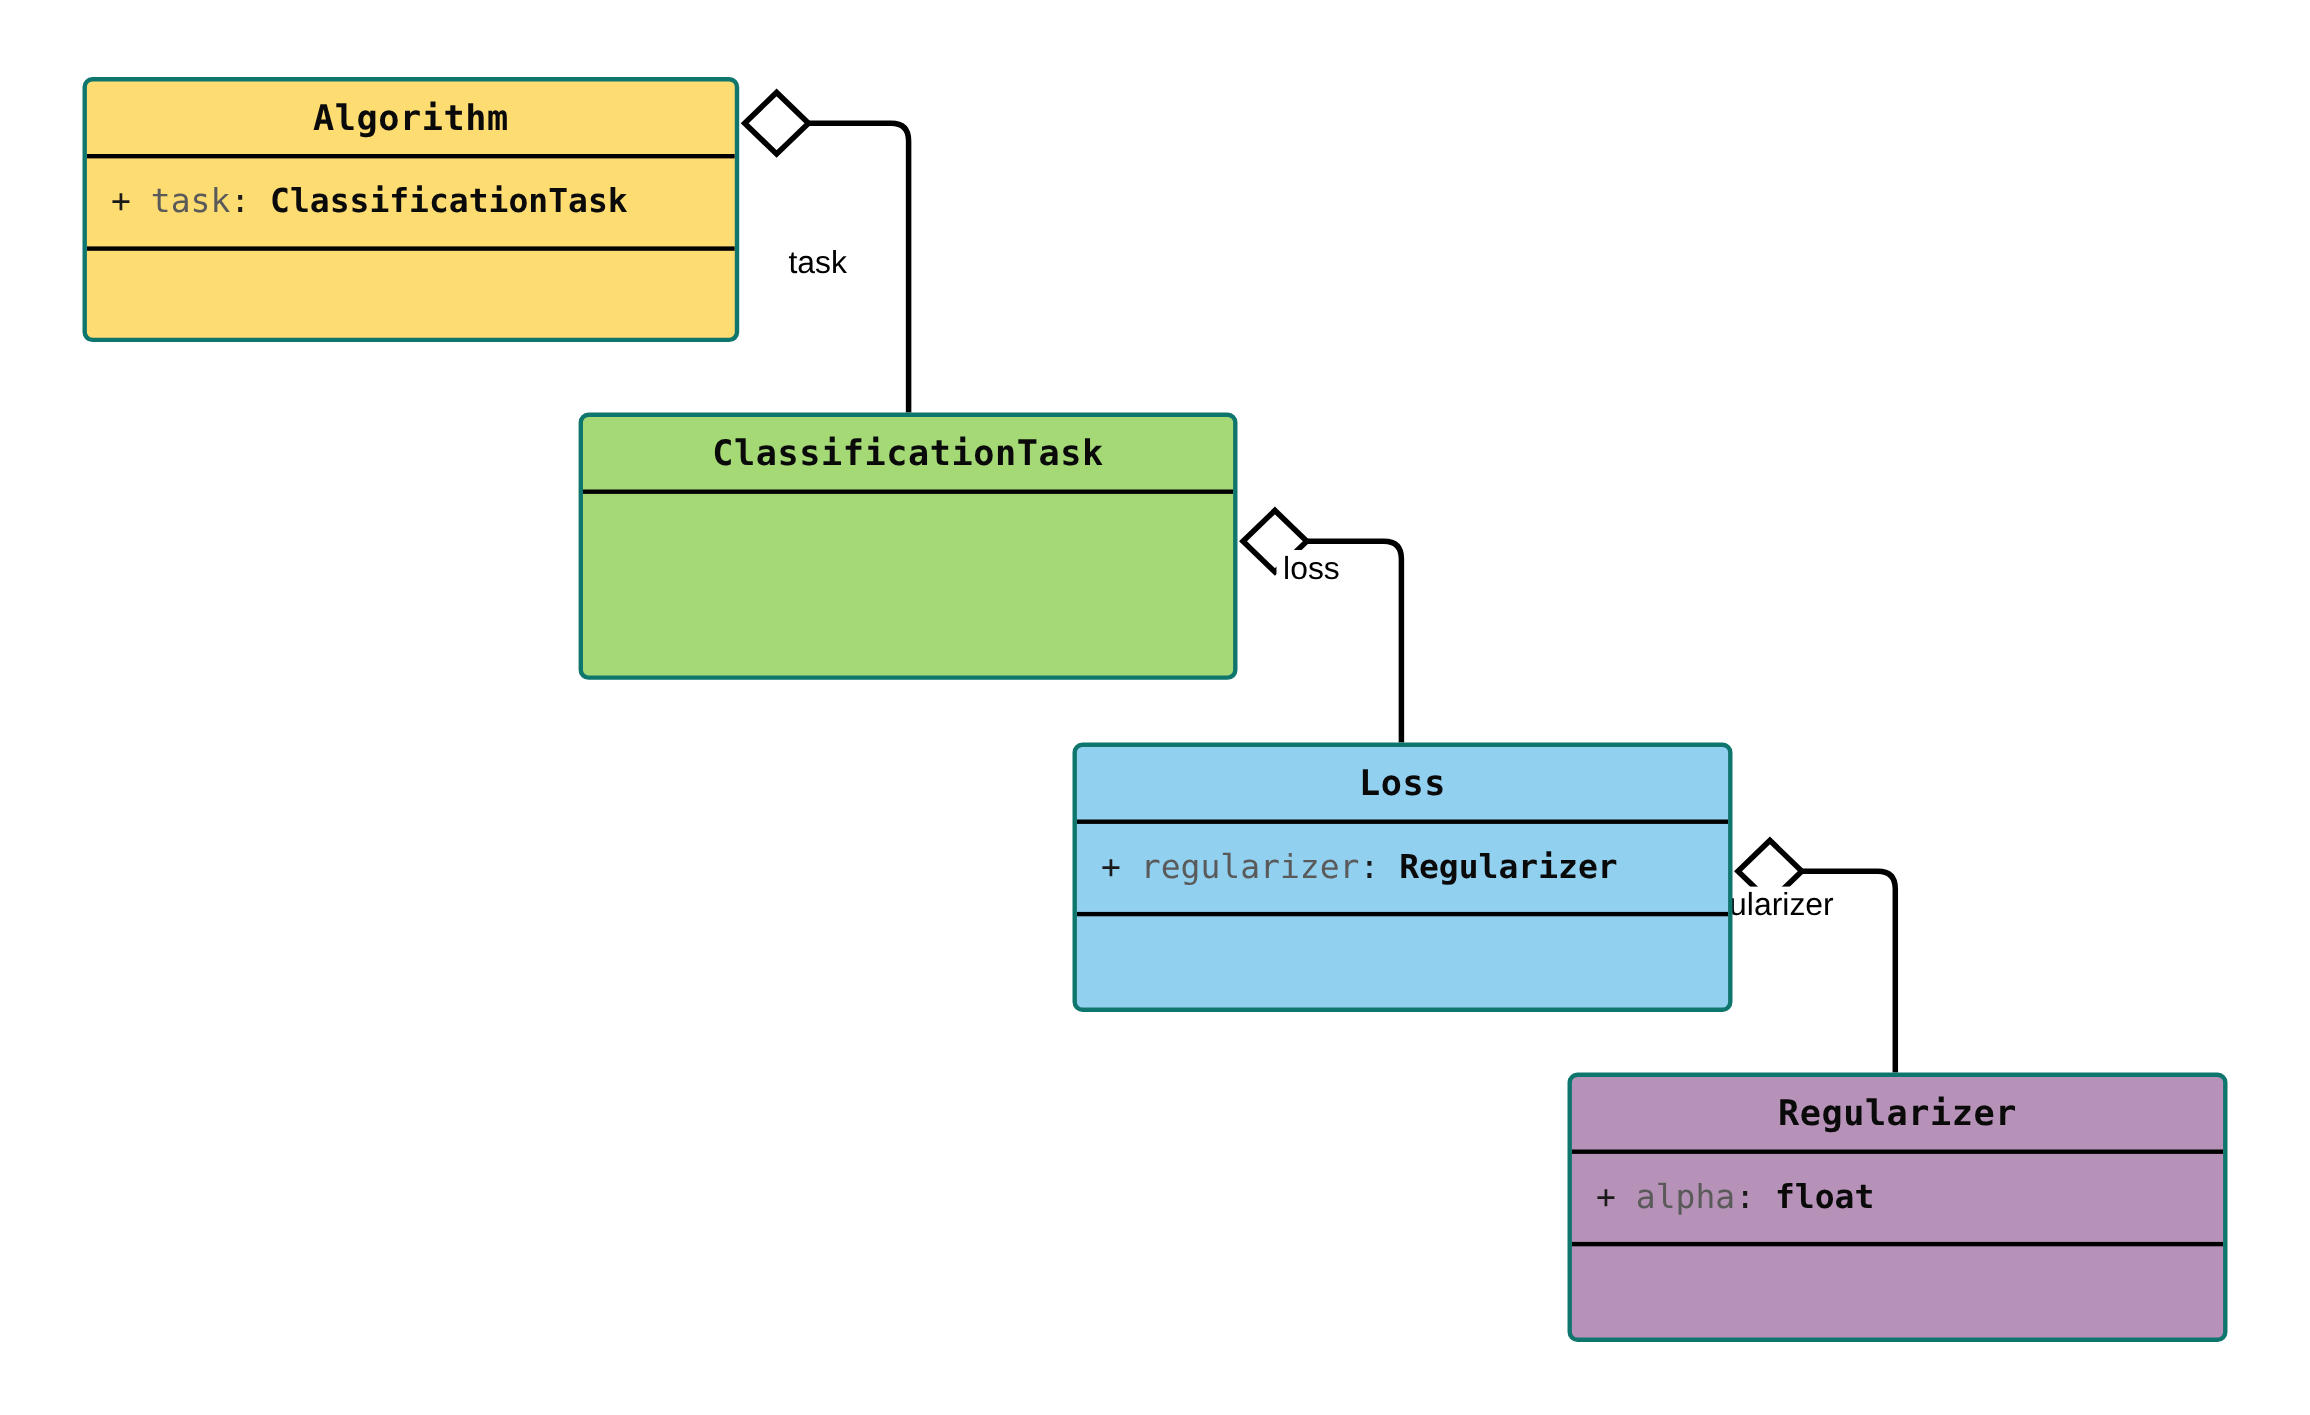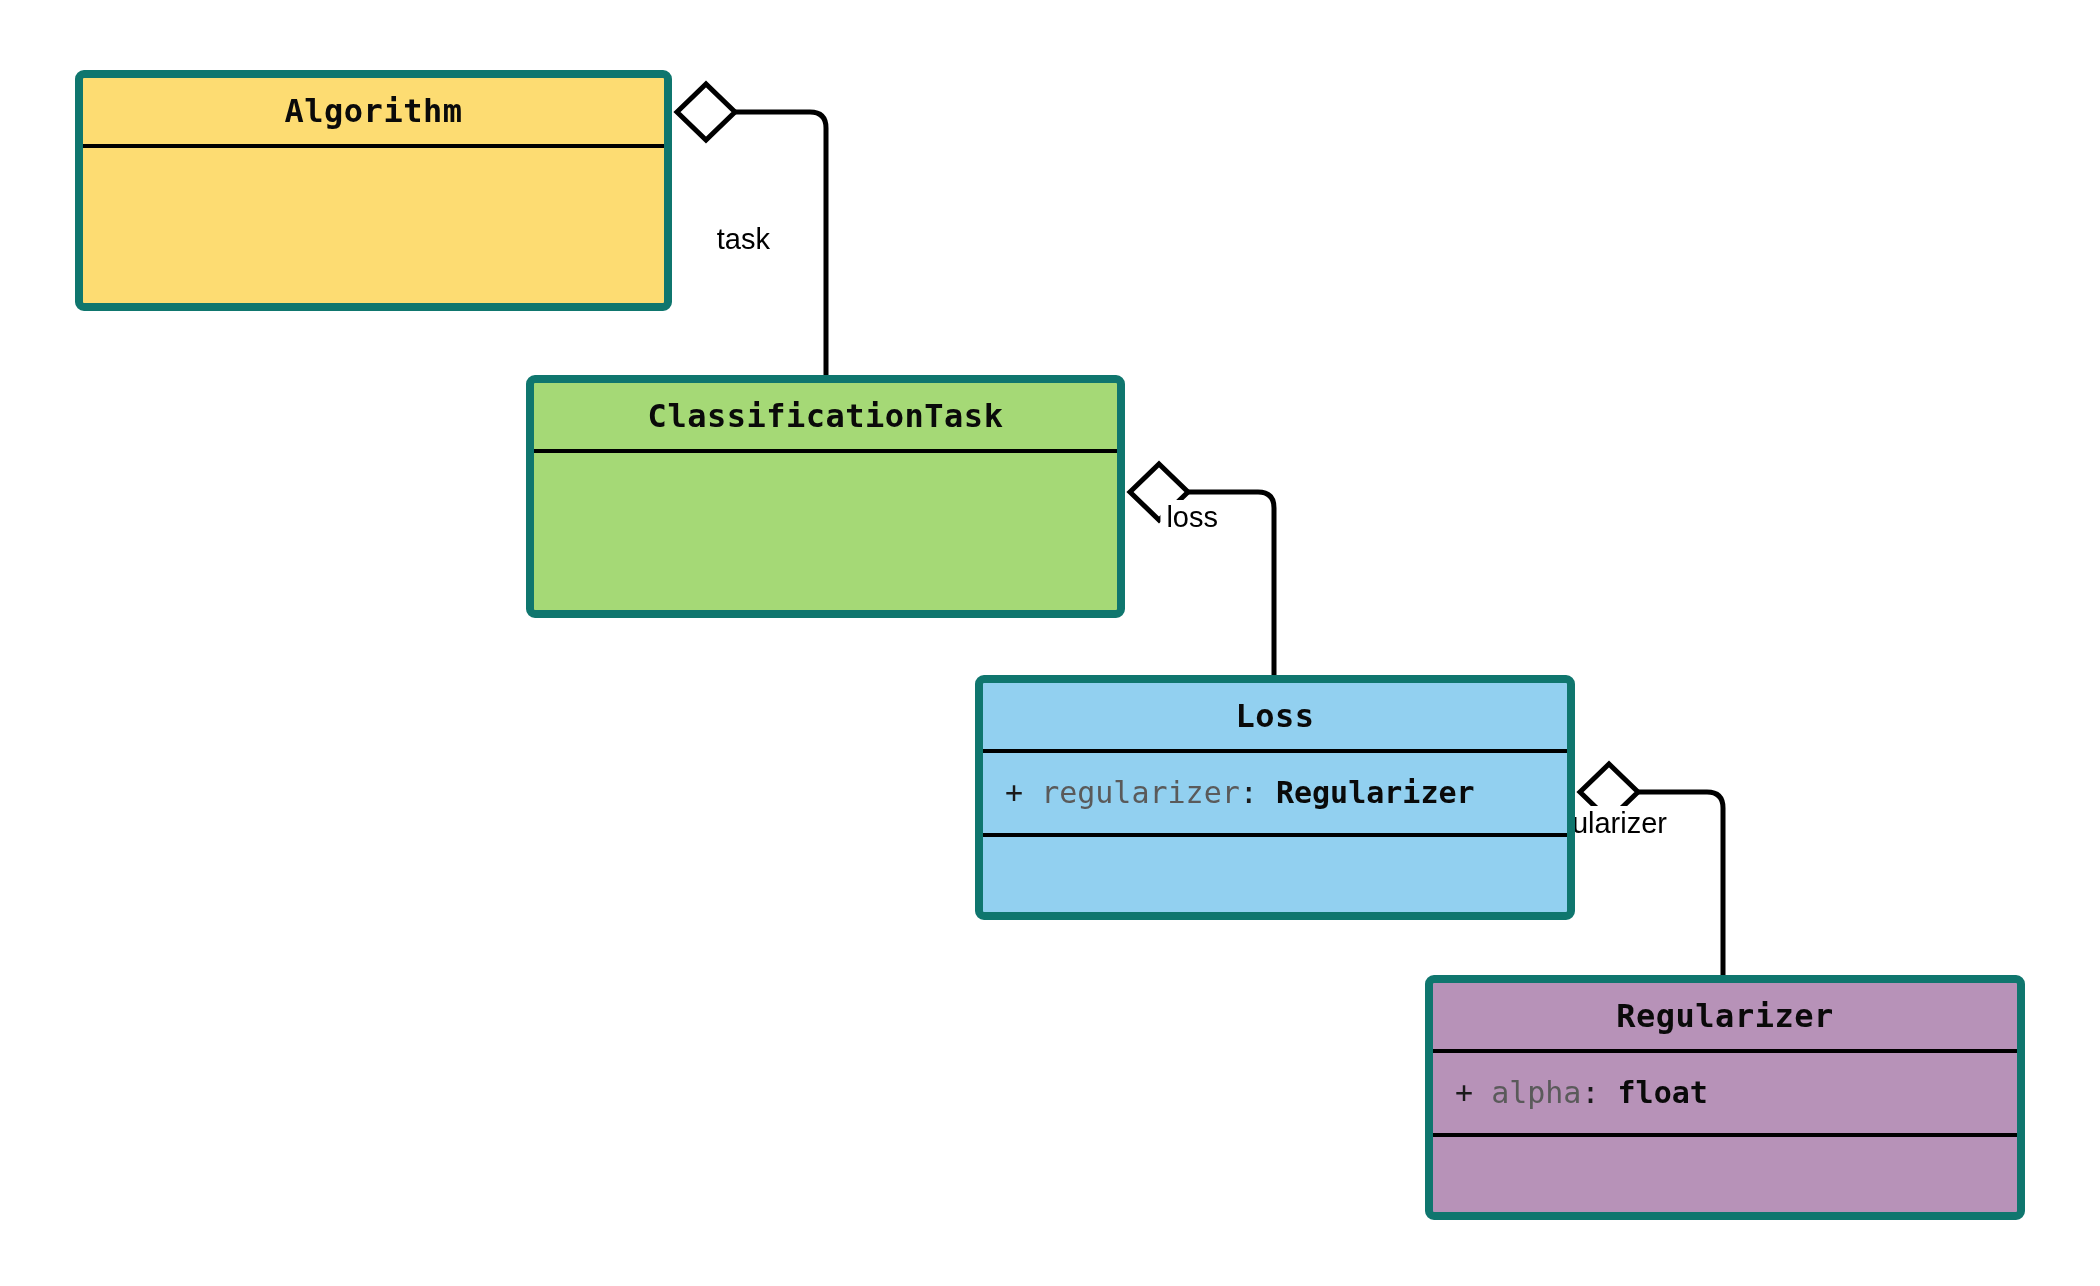--- a/index.html
+++ b/index.html
@@ -22,21 +22,21 @@
     position: absolute;
     left: 0; top: 0;
     width: 2100px;
     height: 1286px;
   }
 
   
   .uml-class {
     position: absolute;
     box-sizing: border-box;
-    border: 8px solid #0f766e;
+    border: 4px solid #0f766e;
     border-radius: 9px;
     overflow: hidden;
     display: flex;
     flex-direction: column;
   }
   .uml-title {
     box-sizing: border-box;
     height: 70px;
     display: flex;
     align-items: center;
@@ -120,20 +120,23 @@
   </svg>
 
   <div class="edge-label" style="left:776px; top:222px; transform:translateX(-100%);">task</div>
 
   <div class="edge-label" style="left:1224px; top:500px; transform:translateX(-100%);">loss</div>
 
   <div class="edge-label" style="left:1673px; top:806px; transform:translateX(-100%);">regularizer</div>
 
   <div class="uml-class" id="box-algorithm" style="left:75px; top:70px; width:597px; height:241px; background:#FDDC72;">
     <div class="uml-title">Algorithm</div>
+    <div class="uml-attrs">
+      <span class="attr-line"><span class="attr-vis">+</span><span>&nbsp;</span><span class="attr-name">task</span><span class="attr-colon">:</span><span>&nbsp;</span><span class="attr-type">ClassificationTask</span></span>
+    </div>
     <div class="uml-methods"></div>
   </div>
 
   <div class="uml-class" id="box-classification-task" style="left:526px; top:375px; width:599px; height:243px; background:#A5D976;">
     <div class="uml-title">ClassificationTask</div>
     <div class="uml-methods"></div>
   </div>
 
   <div class="uml-class" id="box-loss" style="left:975px; top:675px; width:600px; height:245px; background:#92D0F0;">
     <div class="uml-title">Loss</div>

